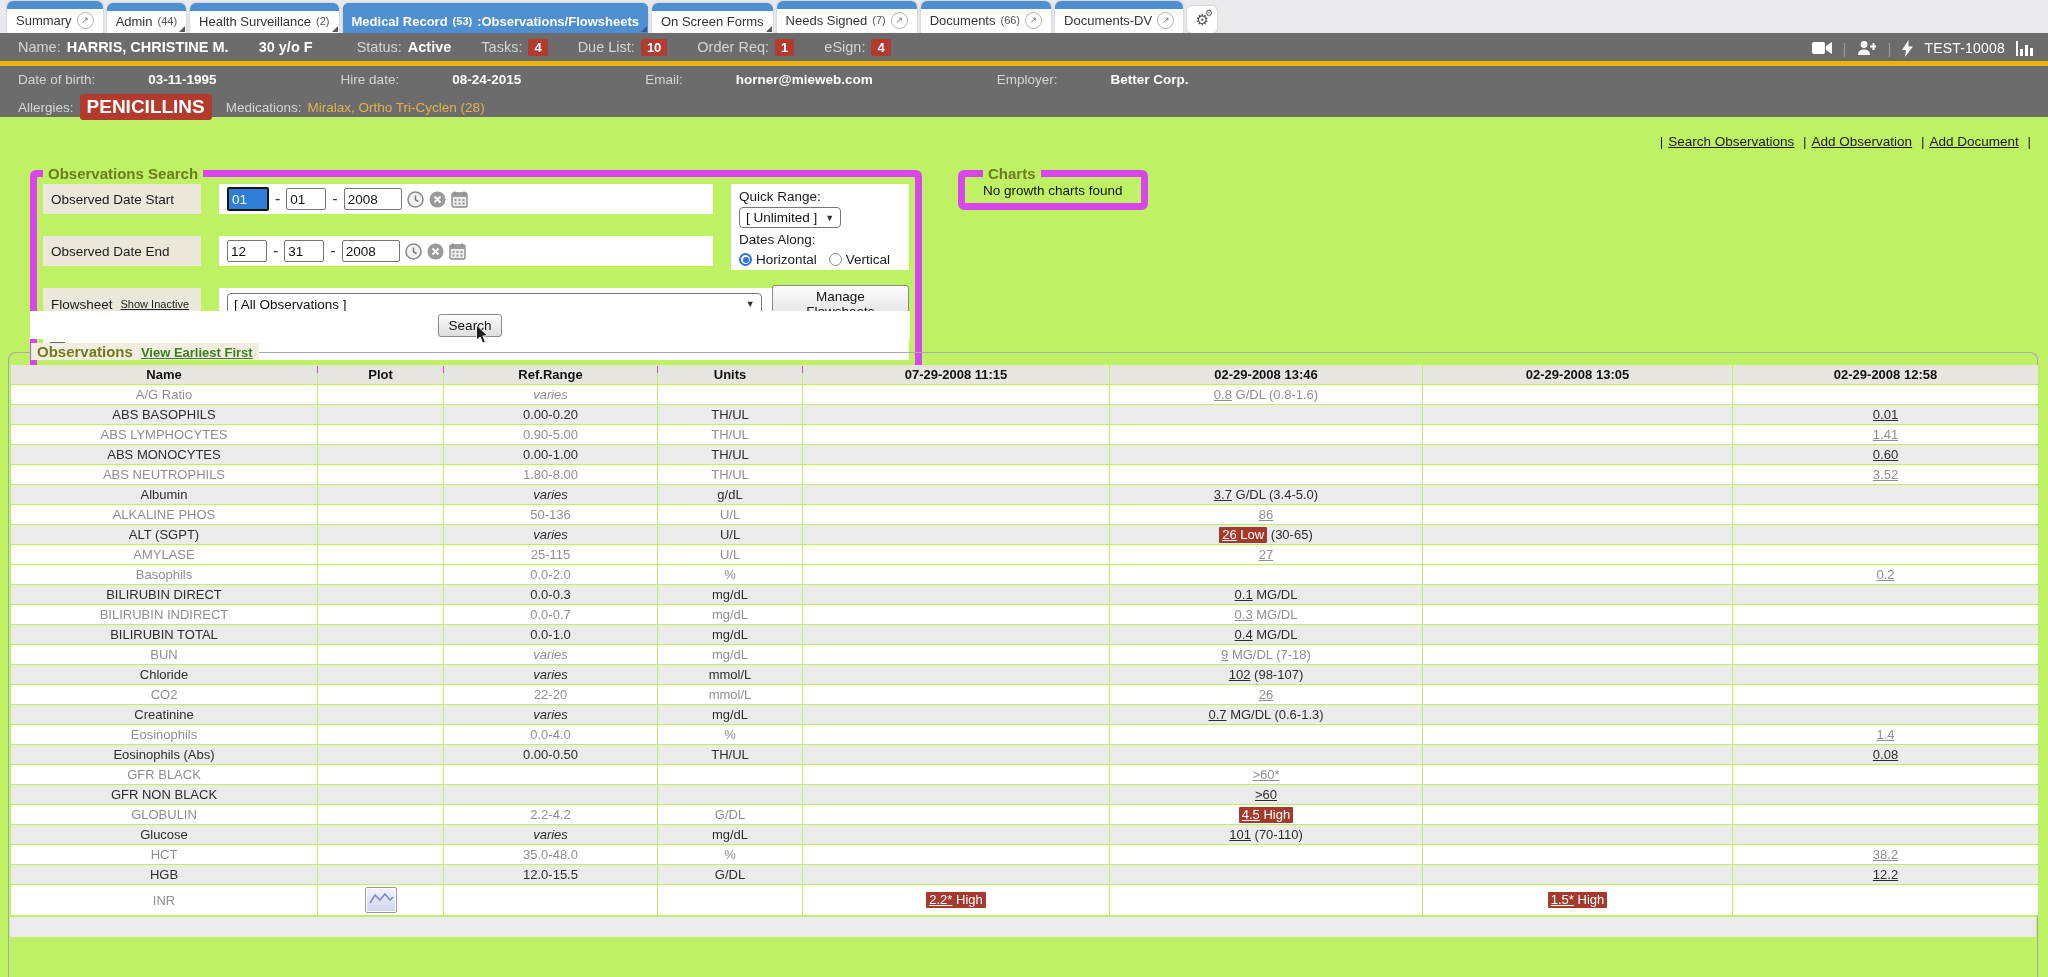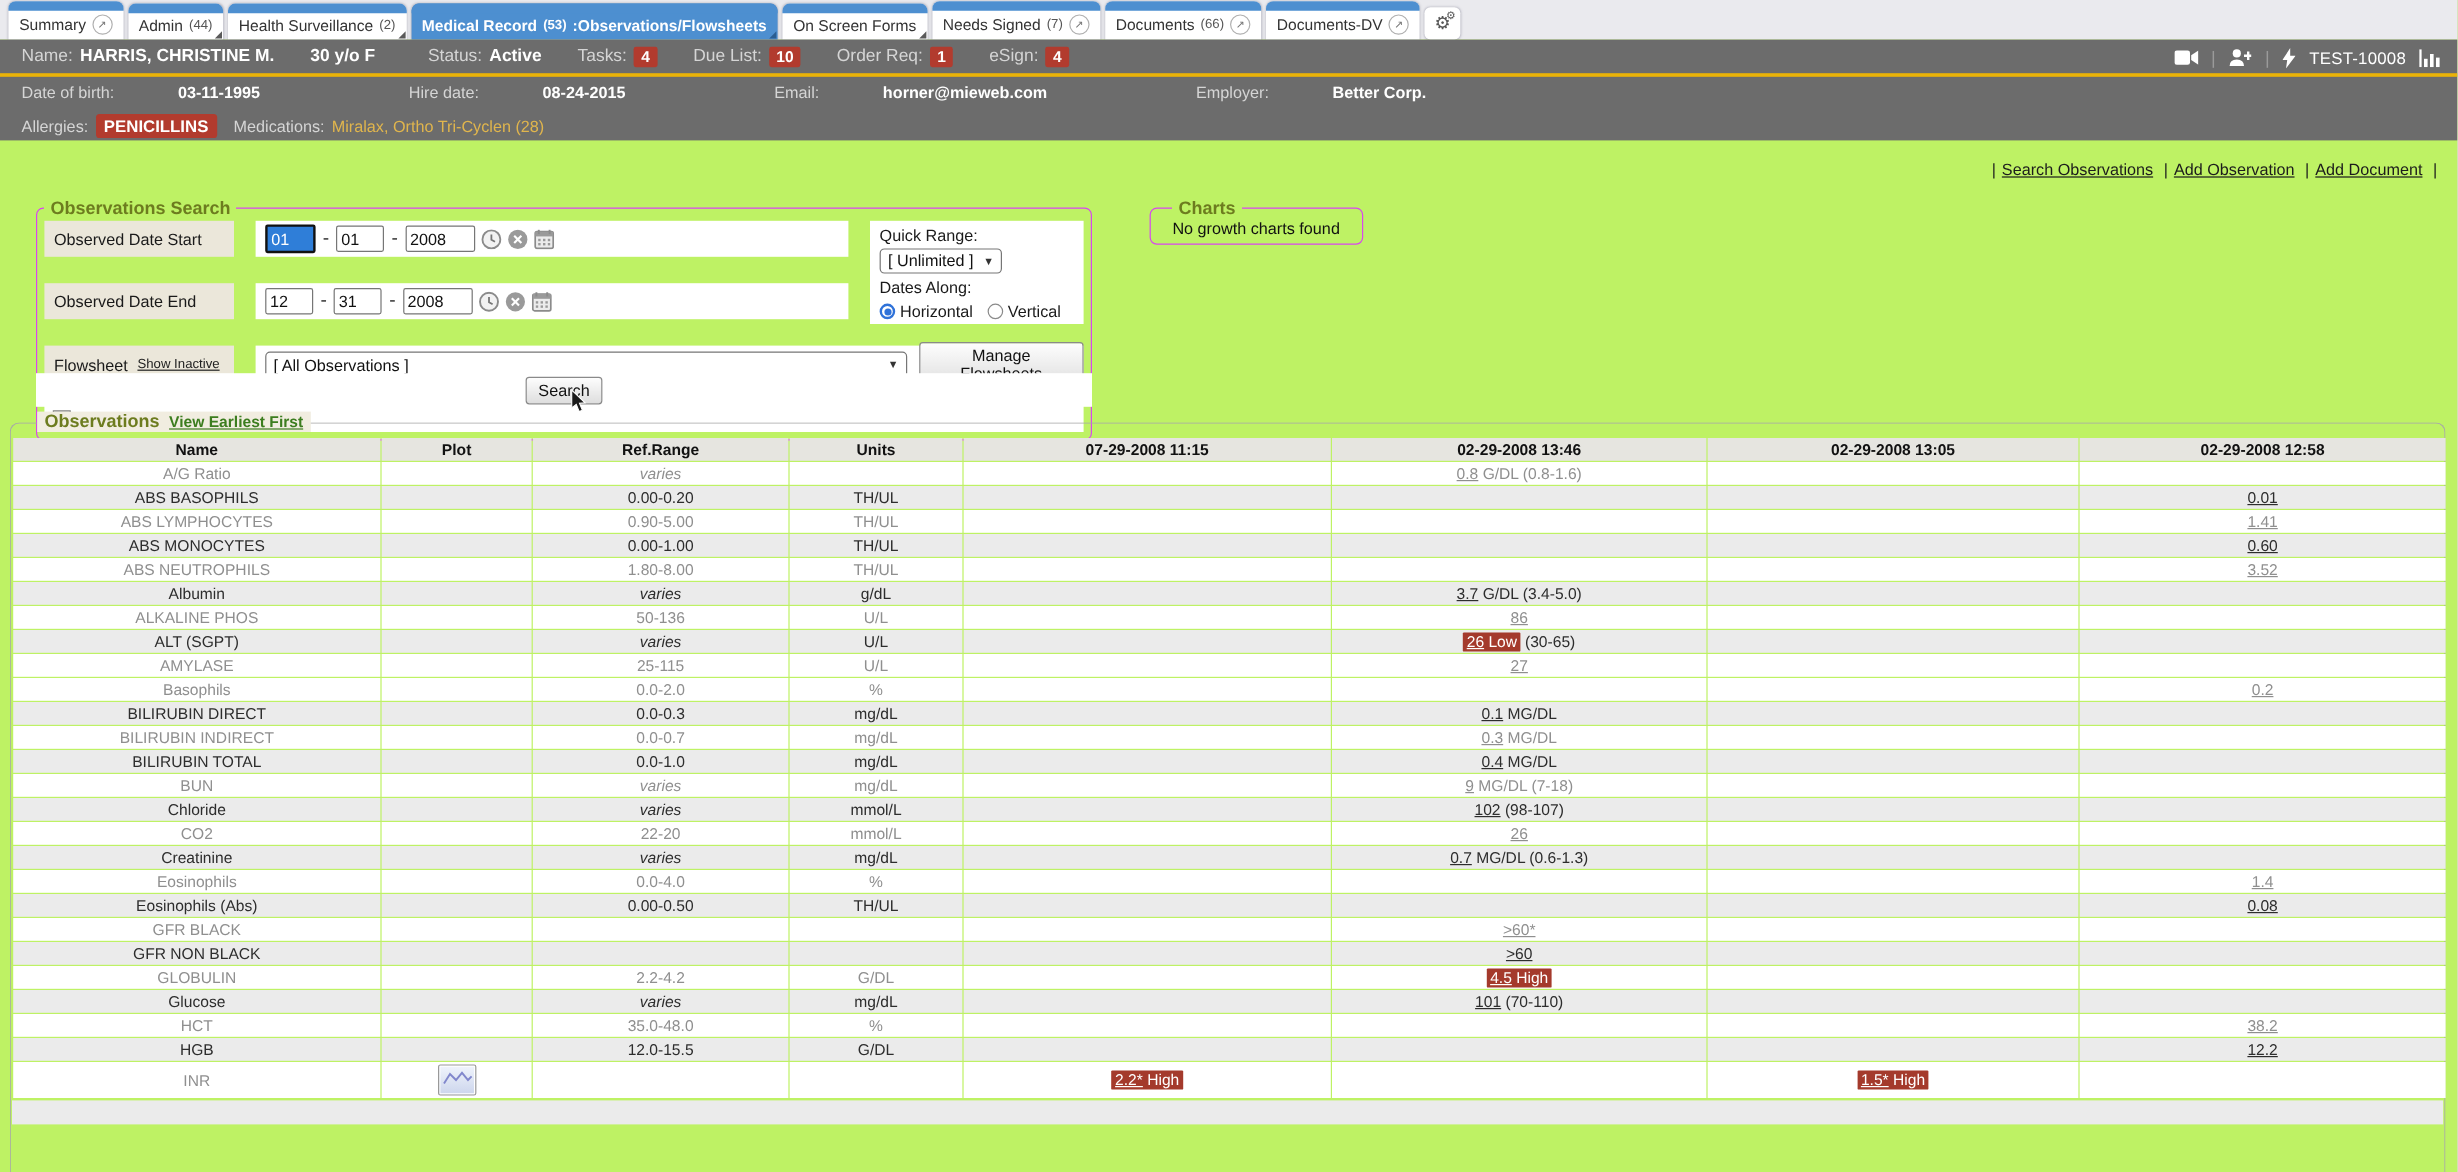--- a/index.html
+++ b/index.html
@@ -29,44 +29,44 @@
   .gear-tab{margin-left:4px;width:30px;background:#fff;border-radius:5px;
     box-shadow:0 0 2px rgba(60,60,90,.35);height:27px;display:flex;align-items:center;
     justify-content:center;position:relative;cursor:pointer;}
   .gear-tab .g1{font-size:15px;color:#555;line-height:15px;}
   .gear-tab .g2{position:absolute;font-size:9px;color:#555;right:4px;top:2px;}
 
   
   .pbar{position:absolute;left:0;top:33px;width:2048px;height:84px;background:#6c6c6c;
     color:#fff;box-sizing:border-box;}
   .prow{display:flex;align-items:center;padding-left:18px;white-space:nowrap;}
-  .prow1{height:28px;font-size:14.5px;border-bottom:3px solid #eab308;}
+  .prow1{height:28px;font-size:14.5px;border-bottom:5px solid #eab308;}
   .prow2{height:27px;font-size:13.5px;gap:47px;}
   .prow3{height:28px;font-size:13.5px;}
   .plabel{color:#d5d5d5;margin-right:6px;}
   .pval{color:#fff;font-weight:bold;}
   .pgap{display:inline-block;width:30px;}
   .pgap-s{display:inline-block;width:14px;}
   .badge{background:var(--badge);color:#fff;font-weight:bold;padding:1px 6px;
     border-radius:2px;font-size:13px;line-height:15px;display:inline-block;}
   .allergy-badge{background:var(--badge);color:#fff;font-weight:bold;padding:2px 7px;
-    border-radius:3px;font-size:14px;display:inline-block;}
+    border-radius:3px;font-size:19px;display:inline-block;}
   .med-link{color:var(--gold);text-decoration:none;cursor:pointer;}
   .pbar-icons{position:absolute;right:14px;top:5px;display:flex;align-items:center;gap:11px;
     height:20px;font-size:14px;}
   .pdiv{color:#9a9a9a;font-size:15px;}
   .station{color:#fff;letter-spacing:.2px;}
 
   
   .actions{position:absolute;top:134px;right:12px;font-size:13.5px;color:#1c1c1c;}
   .actions a{color:#1c1c1c;text-decoration:underline;cursor:pointer;}
   .actions .sep{margin:0 5px;text-decoration:none;}
 
   
-  fieldset{border:1px solid #d946ef;border-radius:6px;margin:0;}
+  fieldset{border:7px solid #d946ef;border-radius:6px;margin:0;}
   legend{color:var(--olive);font-weight:bold;font-size:15px;padding:0 5px;}
   .search-fs{position:absolute;left:30px;top:165px;width:866px;padding:2px 6px 6px;}
   .form-grid{display:grid;grid-template-columns:158px 1fr 178px;gap:18px;}
   .flabel{background:#ebe7da;font-size:13.5px;color:#1a1a1a;display:flex;
     align-items:center;padding-left:8px;height:30px;gap:8px;}
   .finput{background:#fff;display:flex;align-items:center;padding-left:8px;gap:5px;height:30px;}
   .fright{background:#fff;grid-row:1/3;grid-column:3;padding:3px 8px;font-size:13.5px;
     color:#1a1a1a;}
   .frow3-label{height:32px;}
   .frow3{grid-column:2/4;background:#fff;display:flex;align-items:center;gap:10px;

